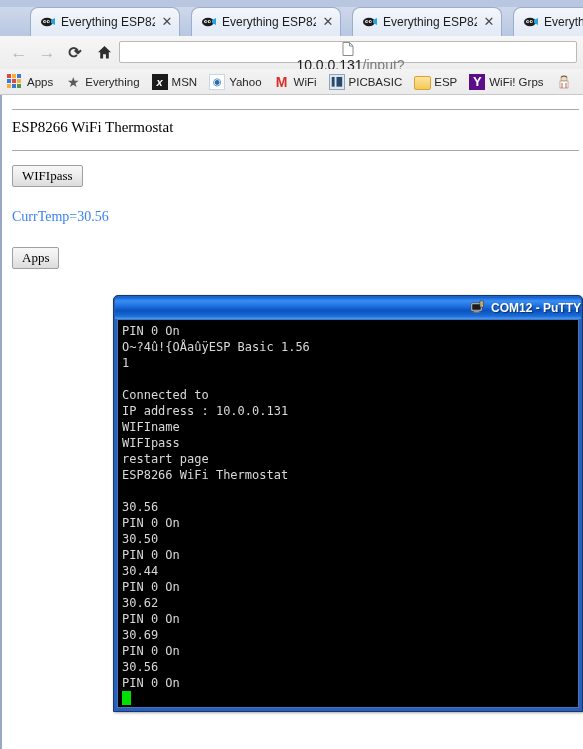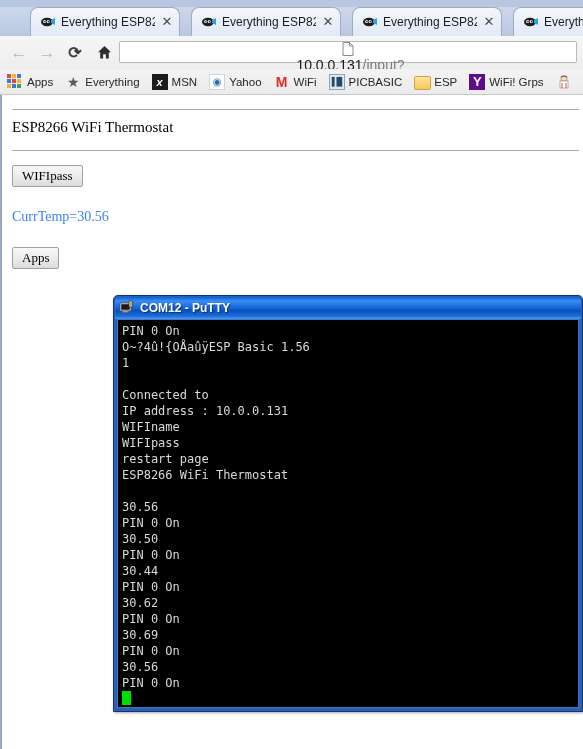--- a/index.html
+++ b/index.html
@@ -254,20 +254,21 @@
     height: 22px;
     margin: 1px 1px 0 1px;
     background: linear-gradient(to bottom,
         #0a5fd0 0%, #1e76e8 8%, #3a8df2 18%,
         #1667d8 48%, #0a52be 62%, #1a6ad6 86%, #4a9bf5 100%);
     border-radius: 4px 4px 0 0;
     display: flex;
     align-items: center;
     padding-left: 4px;
     box-sizing: border-box;
+    justify-content: flex-end;
   }
   .putty-icon {
     width: 16px; height: 16px;
     flex: 0 0 16px;
     margin-right: 5px;
     position: relative;
   }
   .putty-title {
     font-family: "Liberation Sans", sans-serif;
     font-size: 12px;

